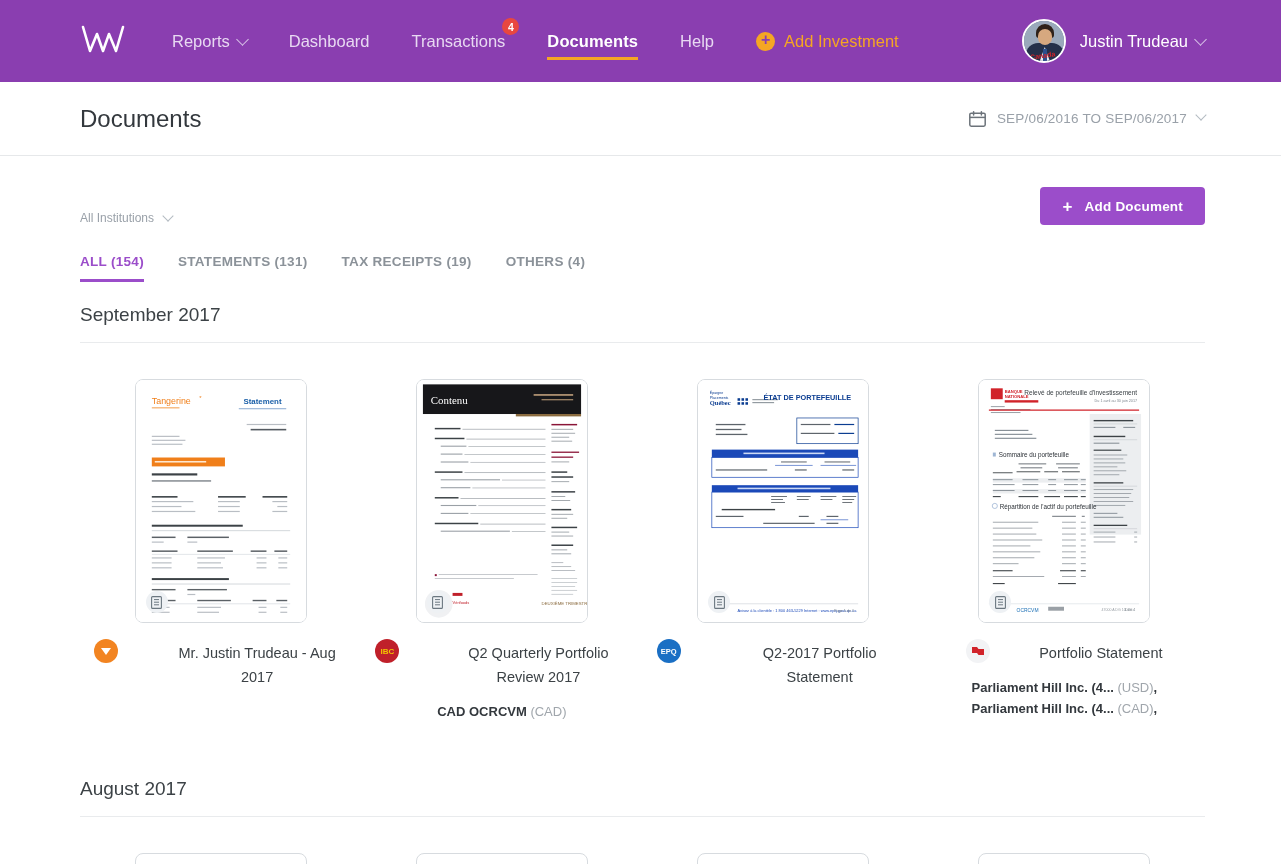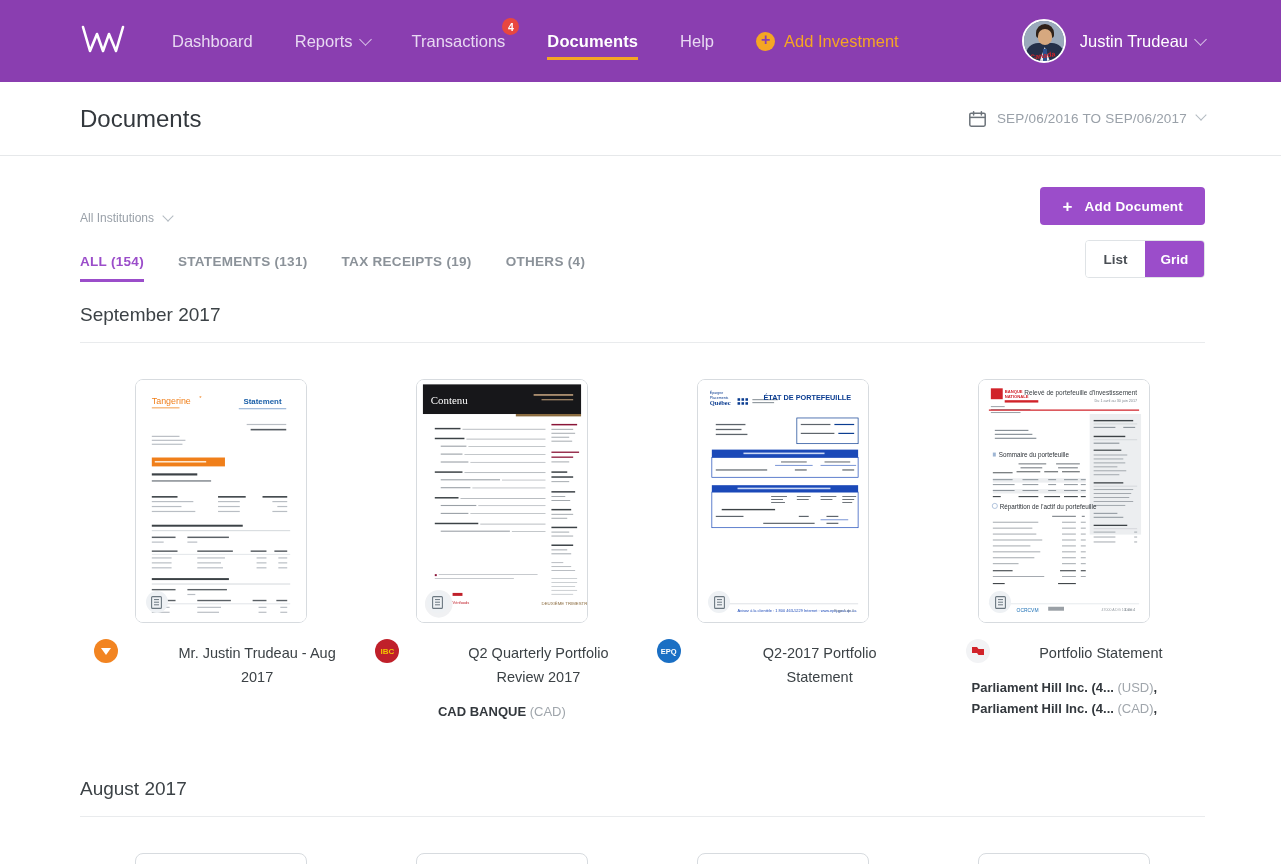--- a/index.html
+++ b/index.html
@@ -207,26 +207,26 @@
 
 <div class="topnav">
 
   <svg class="logo" viewBox="0 0 46 40">
     <path d="M3 6 L10 30 L17 13 L23 30 L29 13 L36 30 L43 6" fill="none" stroke="#ffffff" stroke-width="2.6" stroke-linejoin="round" stroke-linecap="round"></path>
   </svg>
 
   <div class="navlinks">
 
     <div class="navitem">
-      <span>Dashboard</span>
-    </div>
-
-    <div class="navitem">
       <span>Reports</span>
       <i class="caret"></i>
+    </div>
+
+    <div class="navitem">
+      <span>Dashboard</span>
     </div>
 
     <div class="navitem">
       <span>Transactions</span>
       <span class="badge-count">4</span>
     </div>
 
     <div class="navitem active">
       <span>Documents</span>
     </div>
@@ -294,24 +294,20 @@
   <div class="tab">
     <span>STATEMENTS (131)</span>
   </div>
   <div class="tab">
     <span>TAX RECEIPTS (19)</span>
   </div>
   <div class="tab">
     <span>OTHERS (4)</span>
   </div>
 
-  <div class="viewtoggle">
-    <div>List</div>
-    <div class="on">Grid</div>
-  </div>
 </div>
 
 <div class="content">
 
   <h2 class="monthhead">September 2017</h2>
 
   <div class="grid">
 
     <div class="card">
       <div class="thumb">
@@ -499,21 +495,21 @@
             </svg>
         </div>
       </div>
       <div class="caption">
         <span class="inst-icon" style="background:#c0202a">
           <span style="color:#f2c200;font-size:8px;font-weight:bold">IBC</span>
         </span>
         <span class="doc-title">Q2 Quarterly Portfolio Review 2017</span>
       </div>
       <div class="acct-line">
-        <span class="nm">CAD BANQUE</span>
+        <span class="nm">CAD OCRCVM</span>
         <span class="cur">(CAD)</span>
       </div>
     </div>
 
     <div class="card">
       <div class="thumb">
         <div class="doc-mock">
           <svg viewBox="0 0 172 244" style="position:absolute;inset:0;width:100%;height:100%">
             <rect x="0" y="0" width="172" height="244" fill="#ffffff"></rect>
             <text x="12" y="14" font-size="3.6" fill="#0b3d91" font-family="Liberation Sans">Épargne</text>

